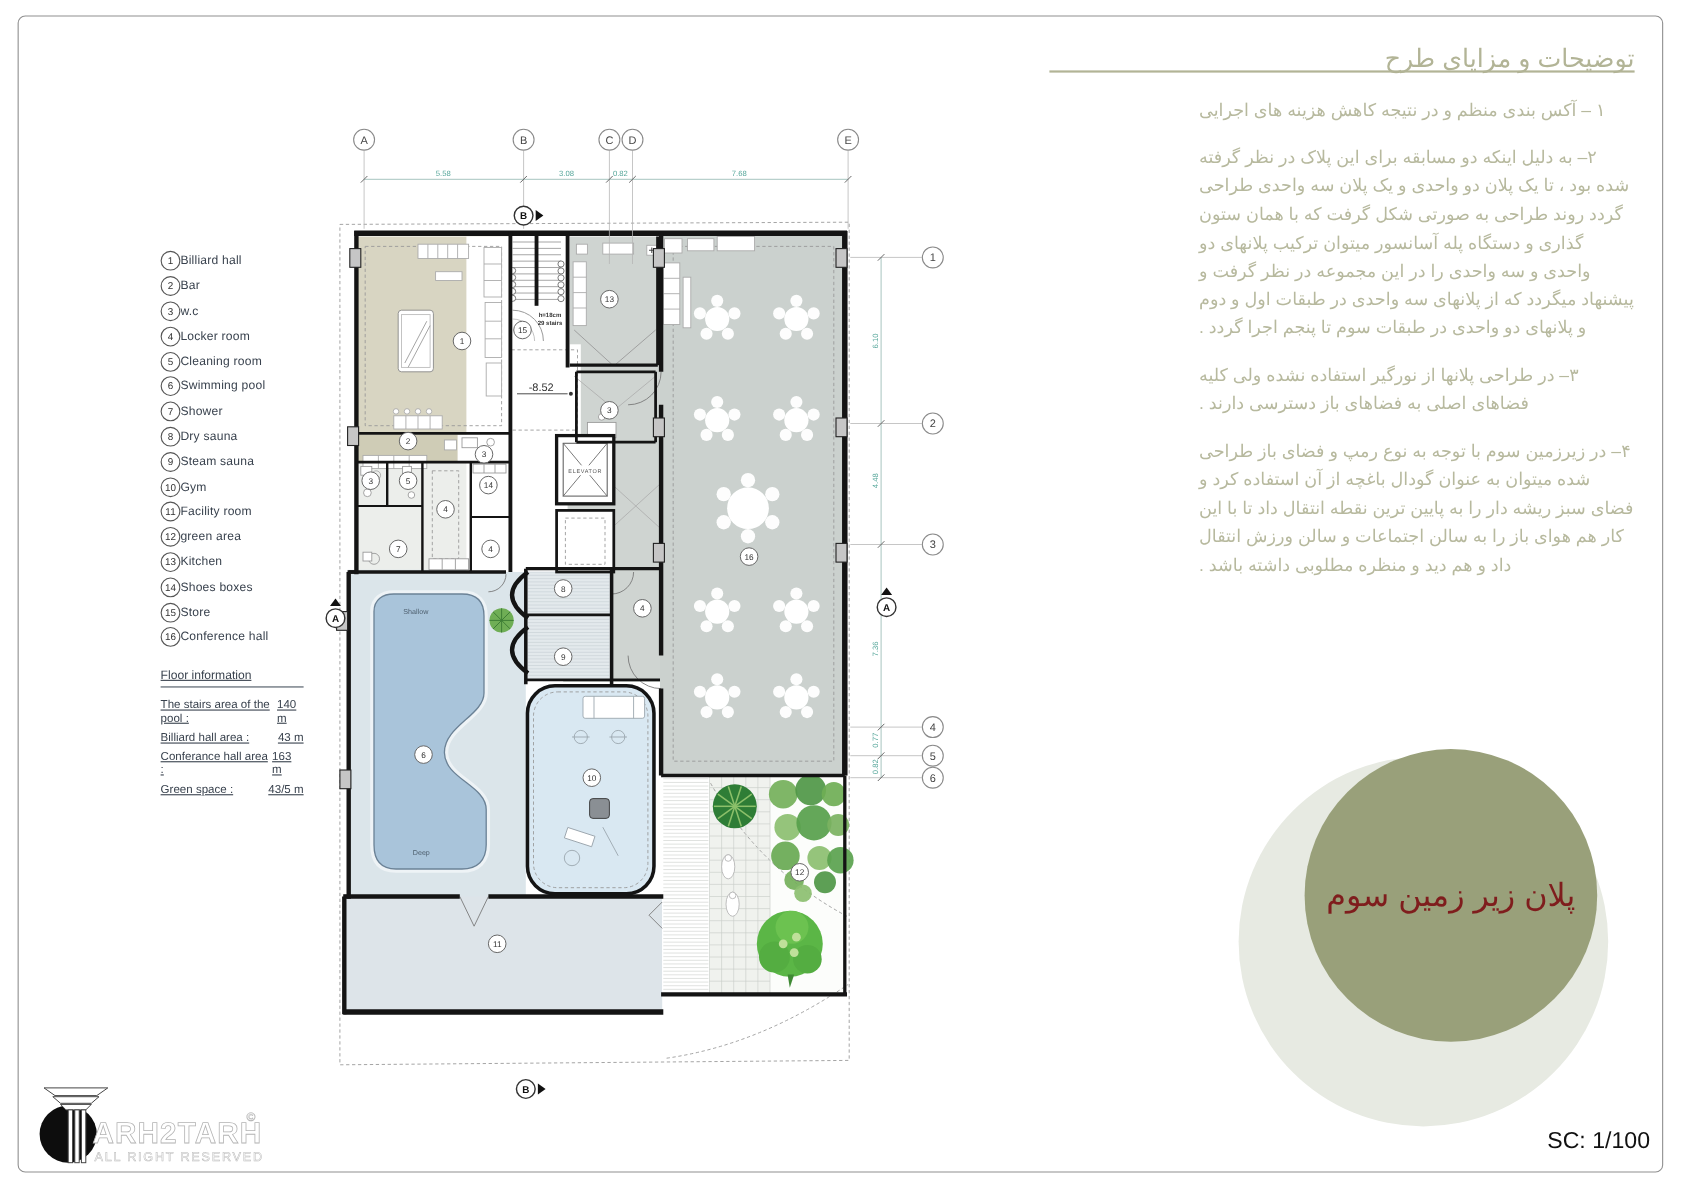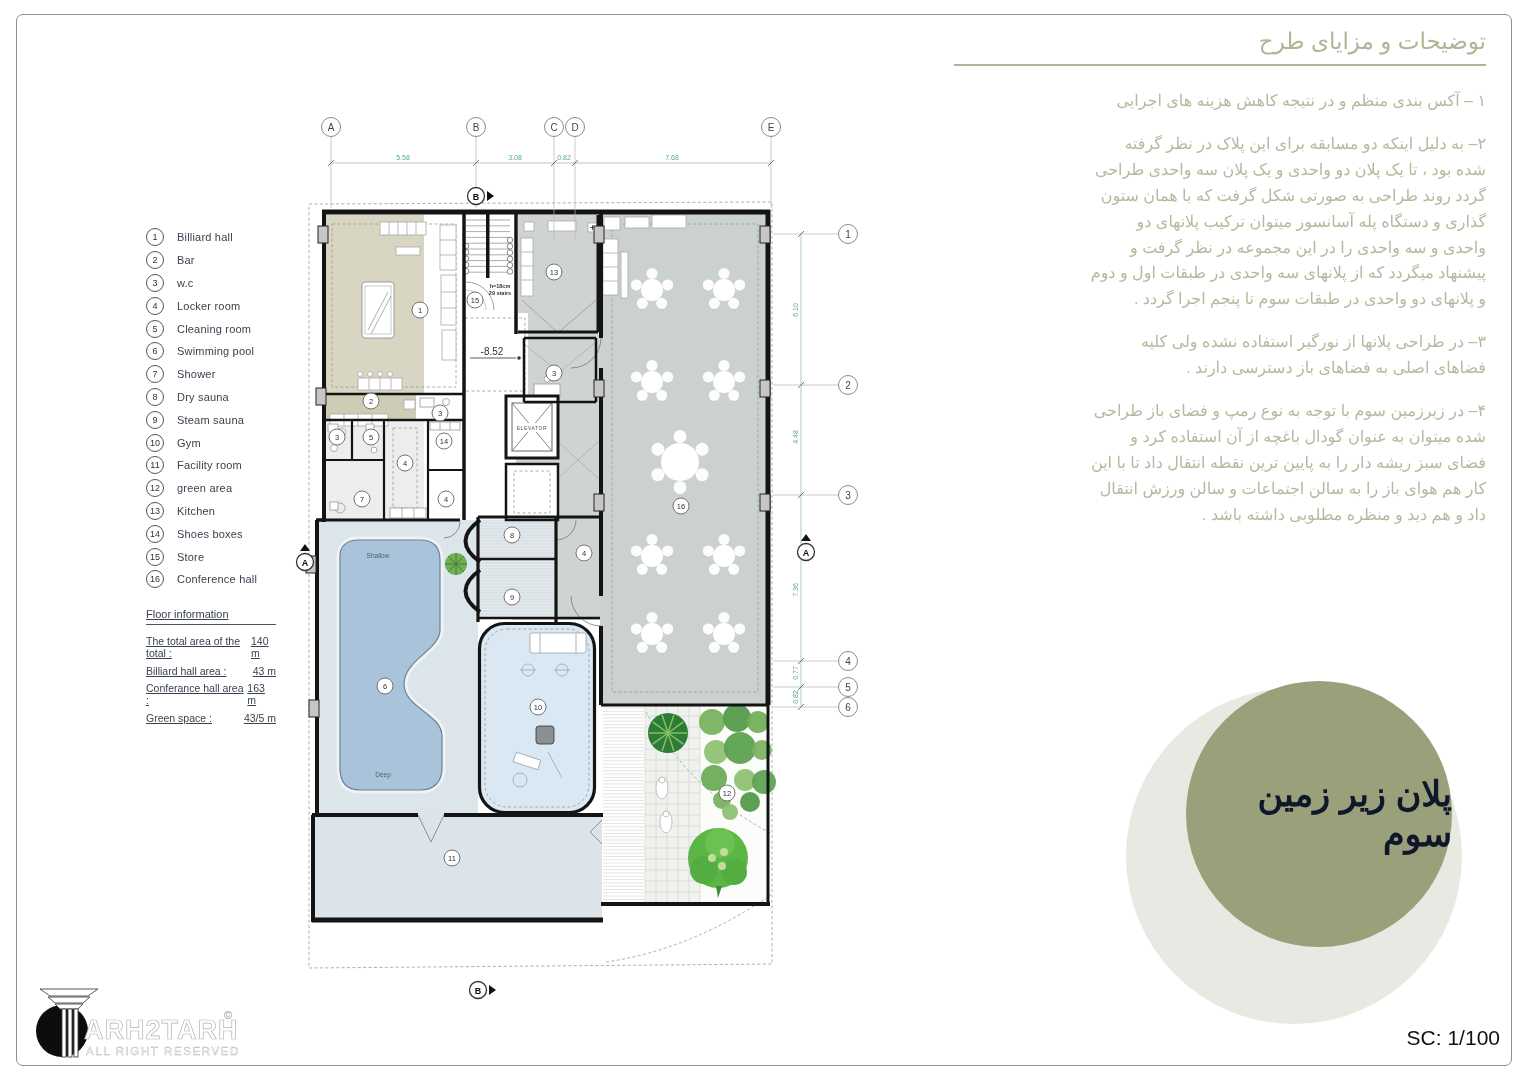--- a/index.html
+++ b/index.html
@@ -1,43 +1,43 @@
 <!DOCTYPE html>
 <html lang="fa"><head>
 <meta charset="utf-8">
 <style>
   html,body{margin:0;padding:0;background:#fff;}
   body{width:1528px;height:1080px;position:relative;overflow:hidden;
        font-family:"Liberation Sans",sans-serif;}
   .frame{position:absolute;left:16px;top:14px;right:16px;bottom:14px;
          border:1.5px solid #8f8f8f;border-radius:7px;pointer-events:none;}
   
-  .title{position:absolute;top:28px;right:42px;font-size:23px;color:#b2b496;direction:rtl;}
+  .title{position:absolute;top:40px;right:42px;font-size:23px;color:#b2b496;direction:rtl;}
   .title-rule{position:absolute;top:64px;right:42px;width:532px;height:0;
               border-top:2px solid #b2b496;}
-  .notes{position:absolute;top:88px;right:42px;width:396px;direction:rtl;text-align:right;
+  .notes{position:absolute;top:88px;right:42px;width:396px;direction:rtl;text-align:left;
          color:#b7b99e;font-size:16px;line-height:1.62;}
   .notes p{margin:0 0 17px 0;}
   
   .legend{position:absolute;left:146px;top:226px;}
   .legend-row{display:flex;align-items:center;height:22.8px;}
   .lg-circ{width:16px;height:16px;border:1px solid #555;border-radius:50%;
            display:flex;align-items:center;justify-content:center;
            font-size:9px;color:#333;flex:0 0 16px;}
-  .lg-label{margin-left:13px;font-size:11px;color:#39424e;letter-spacing:.2px;}
+  .lg-label{font-size:11px;color:#39424e;letter-spacing:.2px;}
   
   .floorinfo{position:absolute;left:146px;top:608px;width:130px;color:#39424e;text-decoration:underline;}
   .fi-title{font-size:11px;padding-bottom:4px;border-bottom:1.5px solid #4a5560;margin-bottom:10px;}
   .fi-row{display:flex;justify-content:space-between;font-size:10.5px;margin-bottom:5.5px;}
   
   .stamp-bg{position:absolute;left:1126px;top:688px;width:336px;height:336px;border-radius:50%;
             background:#e7eae2;}
   .stamp{position:absolute;left:1186px;top:681px;width:266px;height:266px;border-radius:50%;
          background:#99a07a;display:flex;align-items:center;justify-content:center;}
-  .stamp span{font-size:35px;font-weight:bold;color:#0f172a;direction:rtl;}
+  .stamp span{font-size:29px;font-weight:normal;color:#7f1d1d;direction:rtl;}
   
   .scale{position:absolute;right:28px;top:1026px;font-size:21px;color:#111;}
   
   text{font-family:"Liberation Sans",sans-serif;}
   .dash{fill:none;stroke:#999;stroke-width:.8;stroke-dasharray:3 2.4;}
 </style>
 </head>
 <body>
 
 <div class="frame"></div>
@@ -115,21 +115,21 @@
     <div class="legend-row">
       <div class="lg-circ">16</div>
       <div class="lg-label">Conference hall</div>
     </div>
   </div>
 
 <div class="floorinfo">
   <div class="fi-title">Floor information</div>
   <div id="fi-rows">
       <div class="fi-row">
-        <span>The total area of the total :</span>
+        <span>The stairs area of the pool :</span>
         <span>140 m</span>
       </div>
       <div class="fi-row">
         <span>Billiard hall area :</span>
         <span>43 m</span>
       </div>
       <div class="fi-row">
         <span>Conferance hall area :</span>
         <span>163 m</span>
       </div>

